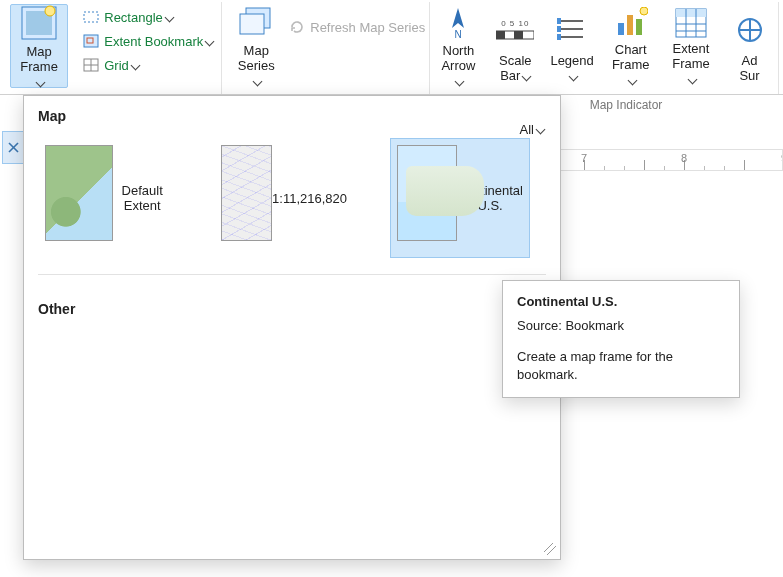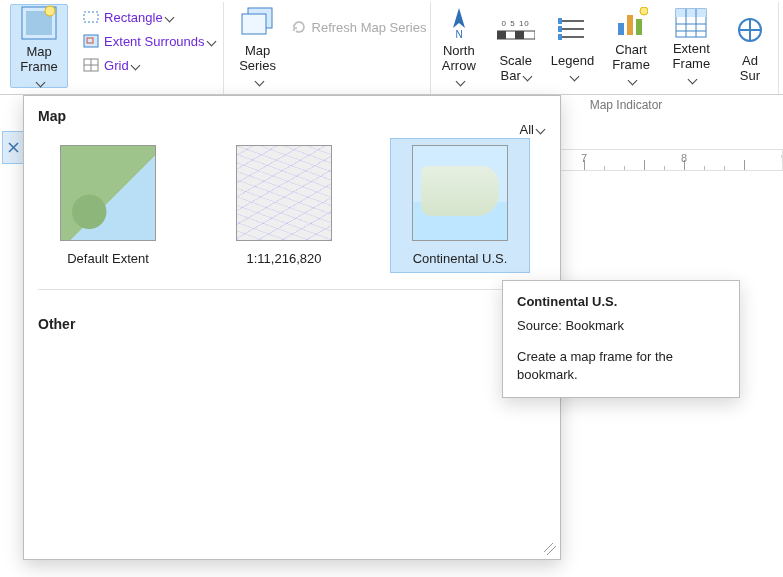--- a/index.html
+++ b/index.html
@@ -81,21 +81,21 @@
     flex-direction: column;
     justify-content: flex-start;
     padding: 3px 4px;
   }
   .small-btn {
     display: flex;
     align-items: center;
     padding: 2px 4px;
     margin: 1px 0;
     font-size: 13px;
-    color: #6d28d9;
+    color: #15803d;
     cursor: pointer;
     white-space: nowrap;
   }
   .small-btn.disabled { color: #aaa; }
   .small-icon {
     width: 18px;
     height: 18px;
     margin-right: 4px;
     display: inline-flex;
     align-items: center;
@@ -196,23 +196,23 @@
   }
   .gallery h4.first { margin-top: 0; }
   .gallery-grid {
     display: flex;
     gap: 36px;
     padding: 8px 0 10px 0;
   }
   .thumb-item {
     width: 140px;
     display: flex;
-    flex-direction: column;
-    align-items: center;
-    text-align: right;
+    flex-direction: row;
+    align-items: center;
+    text-align: center;
     padding: 6px;
     border: 1px solid transparent;
     cursor: pointer;
   }
   .thumb-item.hovered {
     background: #cfe7fb;
     border: 1px solid #9cc9f0;
   }
   .thumb {
     width: 96px;
@@ -302,21 +302,21 @@
       <span>Rectangle</span>
       <span class="chev"></span>
     </div>
     <div class="small-btn">
       <span class="small-icon">
         <svg width="16" height="14">
             <rect x="1" y="1" width="14" height="12" fill="#d6eaff" stroke="#3e83c7"></rect>
             <rect x="4" y="4" width="6" height="5" fill="none" stroke="#c53"></rect>
           </svg>
       </span>
-      <span>Extent Surrounds</span>
+      <span>Extent Bookmark</span>
       <span class="chev"></span>
     </div>
     <div class="small-btn">
       <span class="small-icon">
         <svg width="16" height="14">
             <rect x="1" y="1" width="14" height="12" fill="none" stroke="#888"></rect>
             <line x1="1" y1="7" x2="15" y2="7" stroke="#888"></line>
             <line x1="8" y1="1" x2="8" y2="13" stroke="#888"></line>
           </svg>
       </span>

